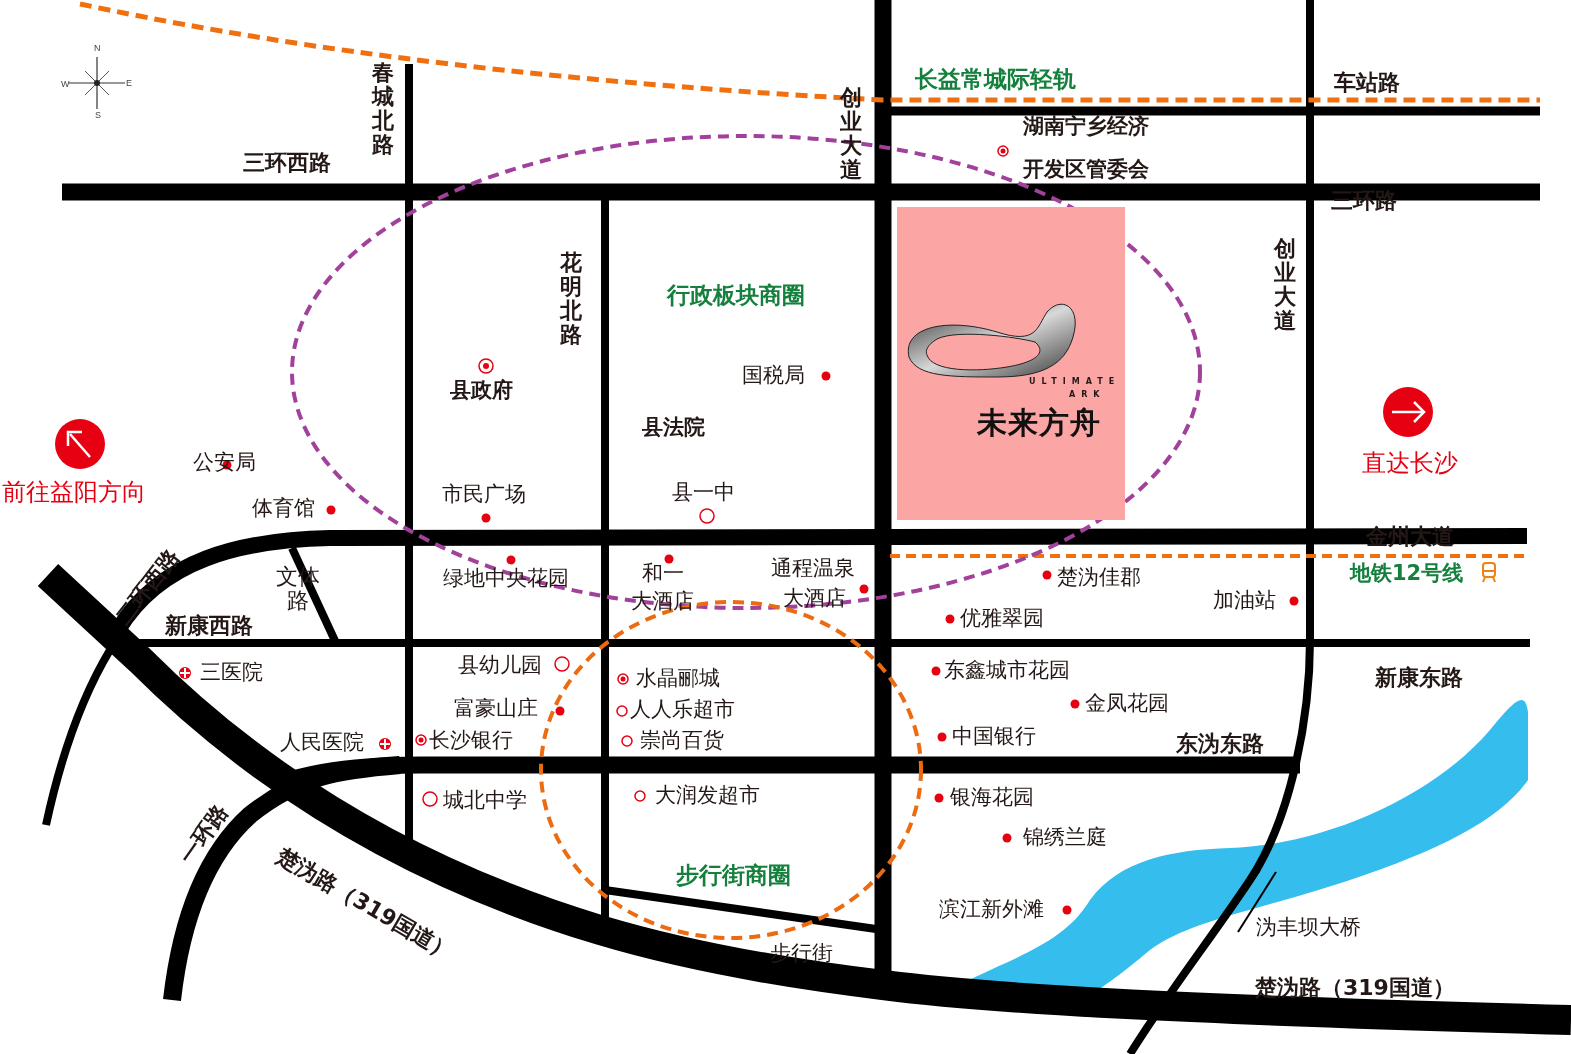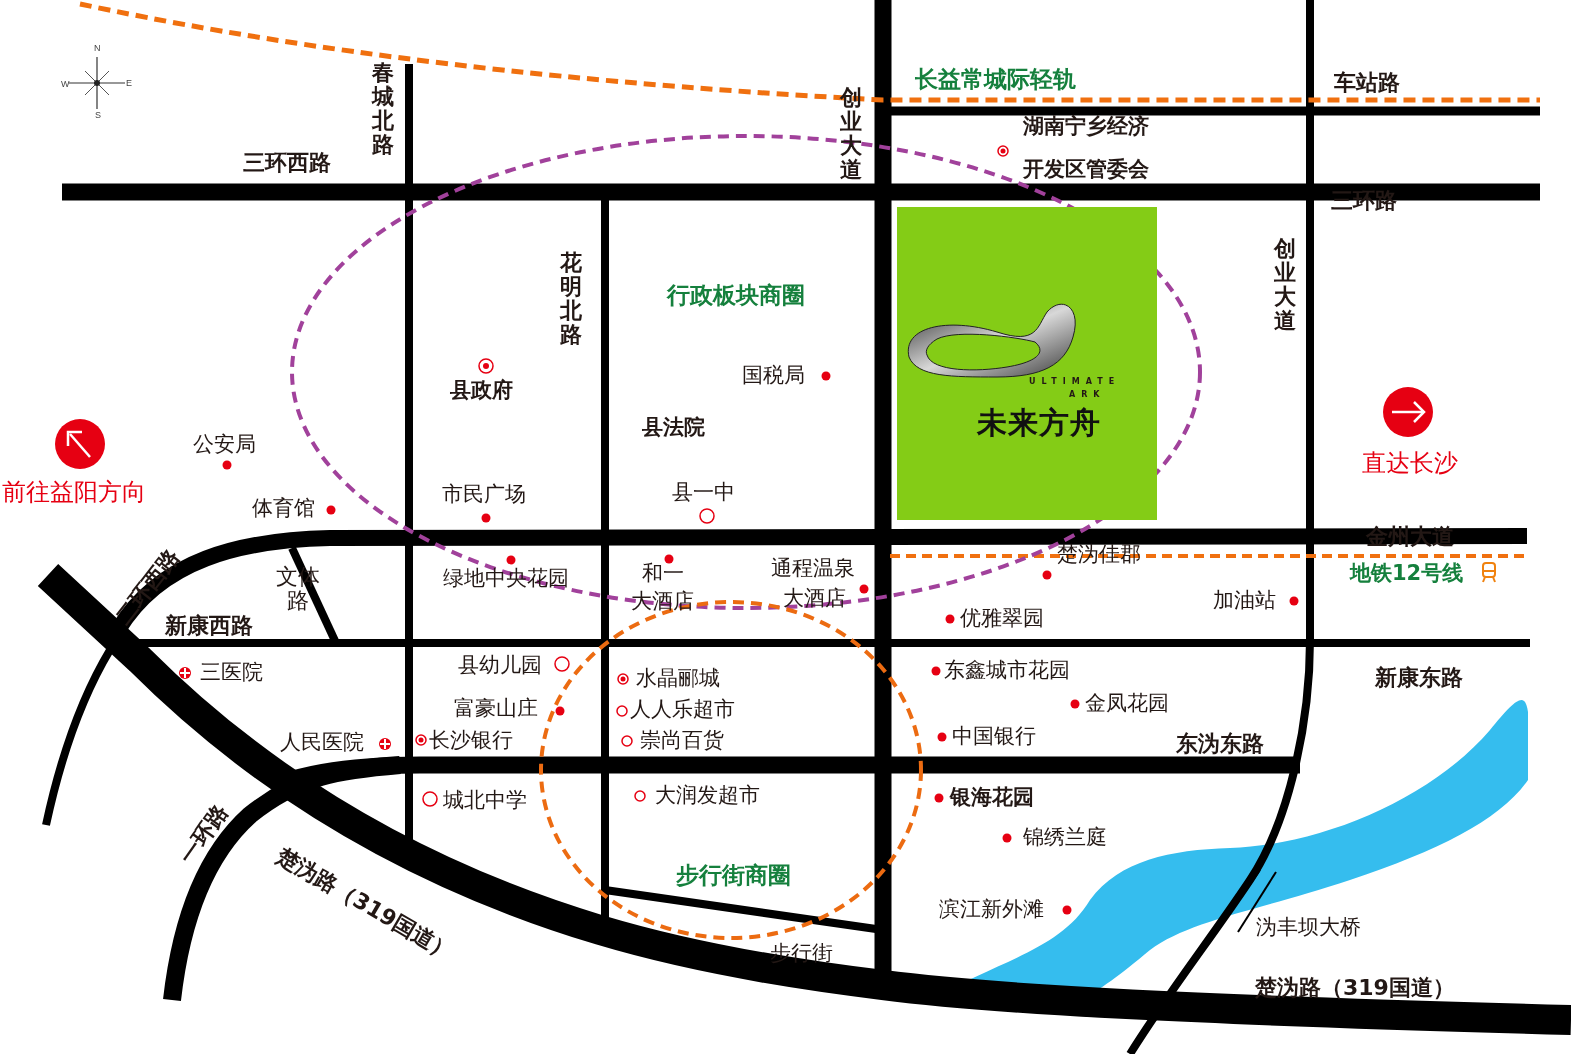--- a/index.html
+++ b/index.html
@@ -8,21 +8,21 @@
   #map { position:absolute; left:0; top:0; width:1571px; height:1054px; }
   .lbl { position:absolute; white-space:nowrap; color:#231815; line-height:1; }
   .road { font-weight:bold; font-size:22px; }
   .vroad { font-weight:bold; font-size:22px; width:24px; white-space:normal; text-align:center; line-height:24px; }
   .poi { font-size:21px; }
   .poi-b { font-size:21px; font-weight:bold; }
   .orange { color:#15803d; font-weight:bold; font-size:23px; }
   .red-t { color:#e60012; font-size:24px; }
   .compass-t { font-size:9px; color:#444; font-family:"Liberation Sans", sans-serif; }
   .rot { transform-origin: left top; }
-  .project-box { position:absolute; left:897px; top:207px; width:260px; height:313px; background:#84cc16; }
+  .project-box { position:absolute; left:897px; top:207px; width:228px; height:313px; background:#fca5a5; }
   .brand-en { position:absolute; font-size:8px; letter-spacing:6px; color:#231815; font-weight:bold; }
   .brand-cn { position:absolute; font-size:30px; font-weight:bold; color:#111; letter-spacing:1px;text-align:right; }
 </style>
 </head>
 <body>
 
 <svg id="map" width="1571" height="1054" viewBox="0 0 1571 1054" xmlns="http://www.w3.org/2000/svg">
 
   <path d="M930,1000 C1000,960 1060,950 1090,900 C1120,860 1170,850 1230,848 C1320,845 1430,800 1490,730 C1515,700 1525,690 1528,712 L1528,780 C1500,820 1440,850 1350,880 C1260,910 1190,920 1150,950 C1120,975 1100,990 1080,1000 Z" fill="#35bdee"></path>
 
@@ -188,41 +188,41 @@
 <span class="lbl orange" style="left:676px;top:864px;">步行街商圈</span>
 
 <span class="lbl red-t" style="left:2px;top:480px;">前往益阳方向</span>
 <span class="lbl red-t" style="left:1362px;top:451px;">直达长沙</span>
 
 <span class="lbl poi-b" style="left:1023px;top:116px;">湖南宁乡经济</span>
 <span class="lbl poi-b" style="left:1023px;top:159px;">开发区管委会</span>
 <span class="lbl poi-b" style="left:450px;top:380px;">县政府</span>
 <span class="lbl poi" style="left:742px;top:365px;">国税局</span>
 <span class="lbl poi-b" style="left:642px;top:417px;">县法院</span>
-<span class="lbl poi" style="left:193px;top:434px;">公安局</span>
+<span class="lbl poi" style="left:193px;top:452px;">公安局</span>
 <span class="lbl poi" style="left:252px;top:498px;">体育馆</span>
 <span class="lbl poi" style="left:442px;top:484px;">市民广场</span>
 <span class="lbl poi" style="left:672px;top:482px;">县一中</span>
 <span class="lbl poi" style="left:443px;top:568px;">绿地中央花园</span>
 <span class="lbl poi" style="left:642px;top:563px;">和一</span>
 <span class="lbl poi" style="left:631px;top:591px;">大酒店</span>
 <span class="lbl poi" style="left:771px;top:558px;">通程温泉</span>
 <span class="lbl poi" style="left:783px;top:588px;">大酒店</span>
-<span class="lbl poi" style="left:1057px;top:544px;">楚沩佳郡</span>
+<span class="lbl poi" style="left:1057px;top:567px;">楚沩佳郡</span>
 <span class="lbl poi" style="left:960px;top:608px;">优雅翠园</span>
 <span class="lbl poi" style="left:1213px;top:590px;">加油站</span>
 <span class="lbl poi" style="left:200px;top:662px;">三医院</span>
 <span class="lbl poi" style="left:458px;top:655px;">县幼儿园</span>
 <span class="lbl poi" style="left:454px;top:698px;">富豪山庄</span>
 <span class="lbl poi" style="left:429px;top:730px;">长沙银行</span>
 <span class="lbl poi" style="left:280px;top:732px;">人民医院</span>
 <span class="lbl poi" style="left:636px;top:668px;">水晶郦城</span>
 <span class="lbl poi" style="left:630px;top:699px;">人人乐超市</span>
 <span class="lbl poi" style="left:640px;top:730px;">崇尚百货</span>
 <span class="lbl poi" style="left:443px;top:790px;">城北中学</span>
 <span class="lbl poi" style="left:655px;top:785px;">大润发超市</span>
 <span class="lbl poi" style="left:944px;top:660px;">东鑫城市花园</span>
 <span class="lbl poi" style="left:1085px;top:693px;">金凤花园</span>
 <span class="lbl poi" style="left:952px;top:726px;">中国银行</span>
-<span class="lbl poi" style="left:950px;top:787px;font-weight:bold;">银海花园</span>
+<span class="lbl poi" style="left:950px;top:787px;">银海花园</span>
 <span class="lbl poi" style="left:1023px;top:827px;">锦绣兰庭</span>
 <span class="lbl poi" style="left:939px;top:899px;">滨江新外滩</span>
 <span class="lbl poi" style="left:1256px;top:917px;">沩丰坝大桥</span>
 
 </body></html>

